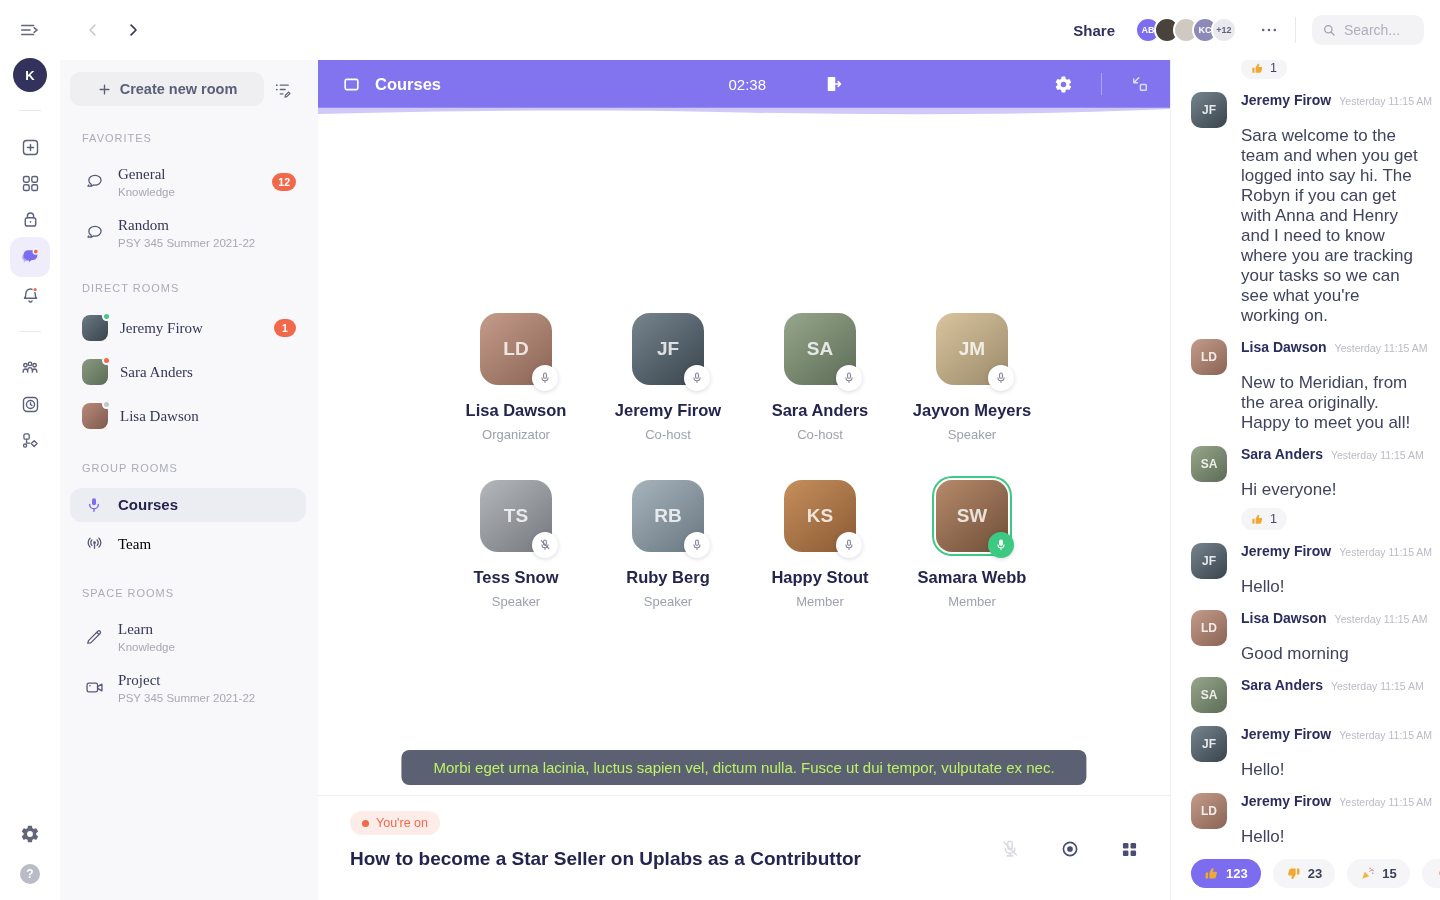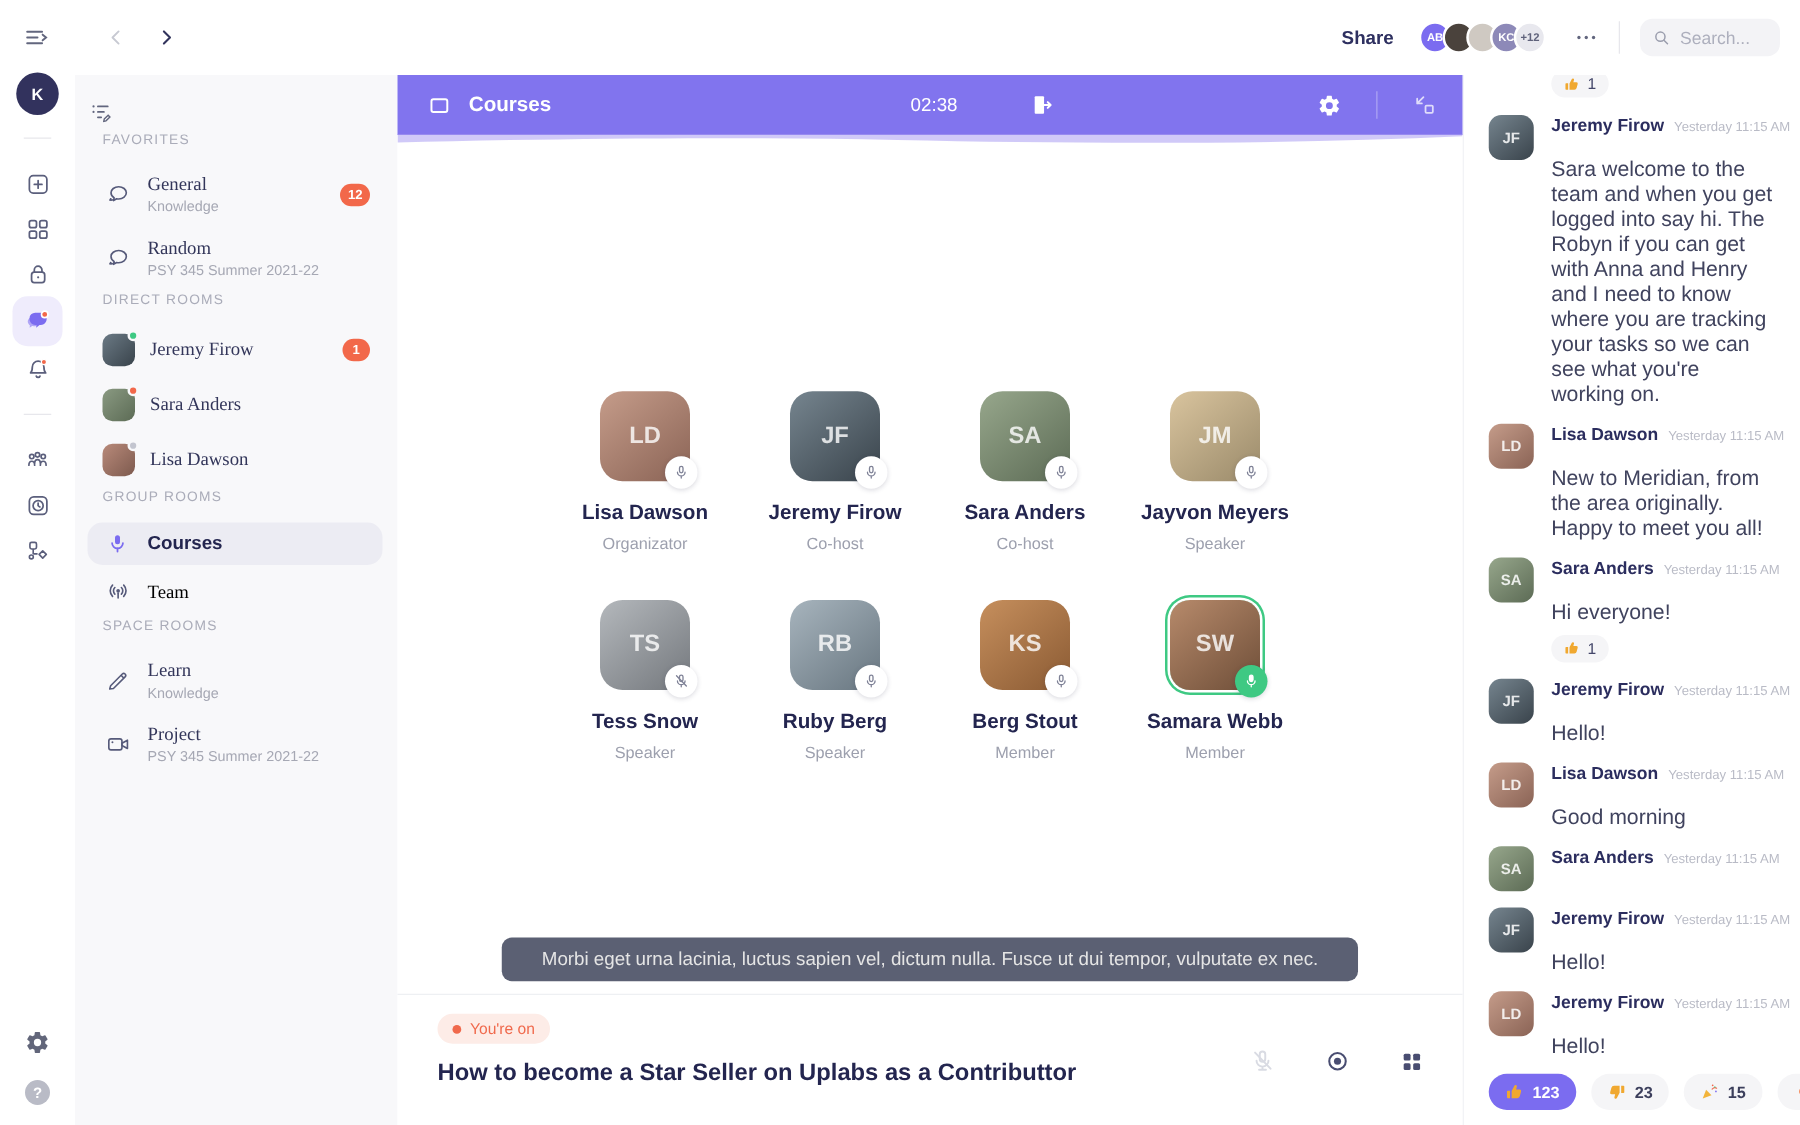--- a/index.html
+++ b/index.html
@@ -33,21 +33,21 @@
   .rail-item.big { height:40px; }
   .rail-item.active { background:#efecfc; border-radius:12px; color:#7b6cf0; }
   .rail-bottom { position:absolute; bottom:12px; display:flex; flex-direction:column; align-items:center; gap:8px; }
   .help-circle { width:20px; height:20px; border-radius:50%; background:#b9bbc6; color:#fff; font-size:12px; font-weight:bold; display:flex; align-items:center; justify-content:center; }
 
   
   .sidebar { width:258px; flex:0 0 258px; background:#f8f8fa; padding:12px 12px 0 10px; overflow:hidden; }
   .sb-top { display:flex; gap:8px; align-items:center; }
   .create-btn { flex:1; height:34px; background:#efeff2; border:none; border-radius:10px; display:flex; align-items:center; justify-content:center; gap:8px; font-size:14.5px; font-weight:bold; color:#5a5e78; cursor:pointer; font-family:"Liberation Sans",sans-serif; }
   .tasklist-btn { width:34px; height:34px; border:none; background:none; color:#62667e; cursor:pointer; }
-  .sb-section { }
+  .sb-section { margin-top:26px; }
   .sb-label { font-size:11px; letter-spacing:1px; color:#aaacb9; padding-left:12px; margin-bottom:14px; }
   .room { display:flex; align-items:center; padding:7px 10px 7px 12px; border-radius:12px; cursor:pointer; position:relative; margin-bottom:4px; }
   .room.active { background:#ececf3; }
   .room-icon { width:24px; display:flex; justify-content:center; color:#565a7a; flex:0 0 24px; }
   .room-icon.purple { color:#7b6cf0; }
   .room-main { margin-left:12px; flex:1; min-width:0; }
   .room-name { font-size:15px; color:#3a3d5c; font-weight:bold; }
   .room.plain .room-name { font-weight:normal; color:#41445f;font-family:Liberation Serif, serif; }
   .room-sub { font-size:11.5px; color:#a6a8b4; margin-top:3px; }
   .badge { min-width:22px; height:18px; border-radius:10px; background:#f2684a; color:#fff; font-size:10.5px; font-weight:bold; display:flex; align-items:center; justify-content:center; padding:0 6px; }
@@ -68,21 +68,21 @@
   .call-content { flex:1; position:relative; }
   .pgrid { display:grid; grid-template-columns:repeat(4,152px); row-gap:38px; justify-content:center; margin-top:196px; }
   .pcell { text-align:center; }
   .pav-wrap { position:relative; width:72px; height:72px; margin:0 auto; }
   .pav { width:72px; height:72px; border-radius:18px; display:flex; align-items:center; justify-content:center; color:rgba(255,255,255,.8); font-size:19px; font-weight:bold; }
   .pav-wrap.speaking .pav { box-shadow:0 0 0 2px #fff, 0 0 0 4px #3ec983; border-radius:16px; }
   .mic-badge { position:absolute; right:-6px; bottom:-6px; width:26px; height:26px; border-radius:50%; background:#fff; box-shadow:0 1px 4px rgba(40,40,70,.18); display:flex; align-items:center; justify-content:center; color:#7e8196; }
   .mic-badge.green { background:#3ec983; color:#fff; }
   .pname { font-size:16.5px; font-weight:bold; color:#23254f; margin-top:16px; }
   .prole { font-size:13px; color:#9da0ae; margin-top:7px; }
-  .caption { position:absolute; bottom:10px; left:50%; transform:translateX(-50%); background:rgba(86,91,110,.97); color:#e5e5e5; font-size:15px; padding:9px 32px; border-radius:8px; white-space:nowrap; }
+  .caption { position:absolute; bottom:10px; left:50%; transform:translateX(-50%); background:rgba(86,91,110,.97); color:#bef264; font-size:15px; padding:9px 32px; border-radius:8px; white-space:nowrap; }
   .call-footer { height:105px; border-top:1px solid #eef0f3; position:relative; padding:15px 24px 0 32px; }
   .youre-on { display:inline-flex; align-items:center; gap:7px; background:#fdece7; color:#f0694c; font-size:12.5px; border-radius:14px; padding:5px 12px; }
   .yo-dot { width:7px; height:7px; border-radius:50%; background:#f0694c; }
   .session-title { font-size:19px; font-weight:bold; color:#23254f; margin-top:13px; }
   .cf-icons { position:absolute; right:26px; top:38px; display:flex; gap:30px; align-items:center; }
   .cf-icons .muted { color:#d9dbe3; }
   .cf-icons .dark { color:#494d71; }
 
   
   .chat { flex:1; border-left:1px solid #eef0f3; display:flex; flex-direction:column; min-width:0; }
@@ -239,20 +239,26 @@
             </svg>
         </button>
         <button class="rail-item" style="height:28px">
           <span class="help-circle">?</span>
         </button>
       </div>
     </div>
 
     <div class="sidebar">
       <div class="sb-top">
+        <button class="create-btn">
+          <svg width="15" height="15" viewBox="0 0 24 24" fill="none" stroke="currentColor" stroke-width="2.2" stroke-linecap="round">
+              <path d="M12 5v14M5 12h14"></path>
+            </svg>
+          <span>Create new room</span>
+        </button>
         <button class="tasklist-btn">
           <svg width="21" height="21" viewBox="0 0 24 24" fill="none" stroke="currentColor" stroke-width="1.6" stroke-linecap="round">
               <circle cx="5.5" cy="7" r="1" fill="currentColor" stroke="none"></circle>
               <circle cx="5.5" cy="12" r="1" fill="currentColor" stroke="none"></circle>
               <path d="M9.5 7h9M9.5 12h5.5M9.5 17h3"></path>
               <path d="M15.3 18.6l3.6-3.6 1.6 1.6-3.6 3.6-2 .4z" stroke-width="1.3"></path>
             </svg>
         </button>
       </div>
 
@@ -499,21 +505,21 @@
                 <div class="pav" style="background:linear-gradient(140deg,#c68f5d,#8a5a33)">
                   <span>KS</span>
                 </div>
               <span class="mic-badge">
                   <svg width="14" height="14" viewBox="0 0 24 24" fill="none" stroke="currentColor" stroke-width="1.8" stroke-linecap="round">
                     <rect x="9.6" y="3.5" width="4.8" height="9" rx="2.4"></rect>
                     <path d="M6.8 11.5a5.2 5.2 0 0010.4 0M12 16.7v2.8"></path>
                   </svg>
                 </span>
             </div>
-            <div class="pname">Berg Stout</div>
+            <div class="pname">Happy Stout</div>
             <div class="prole">Member</div>
           </div>
 
           <div class="pcell">
             <div class="pav-wrap speaking">
                 <div class="pav" style="background:linear-gradient(140deg,#b78a6b,#6e4e38)">
                   <span>SW</span>
                 </div>
               <span class="mic-badge green">
                   <svg width="14" height="14" viewBox="0 0 24 24" fill="none" stroke="currentColor" stroke-width="1.8" stroke-linecap="round">

